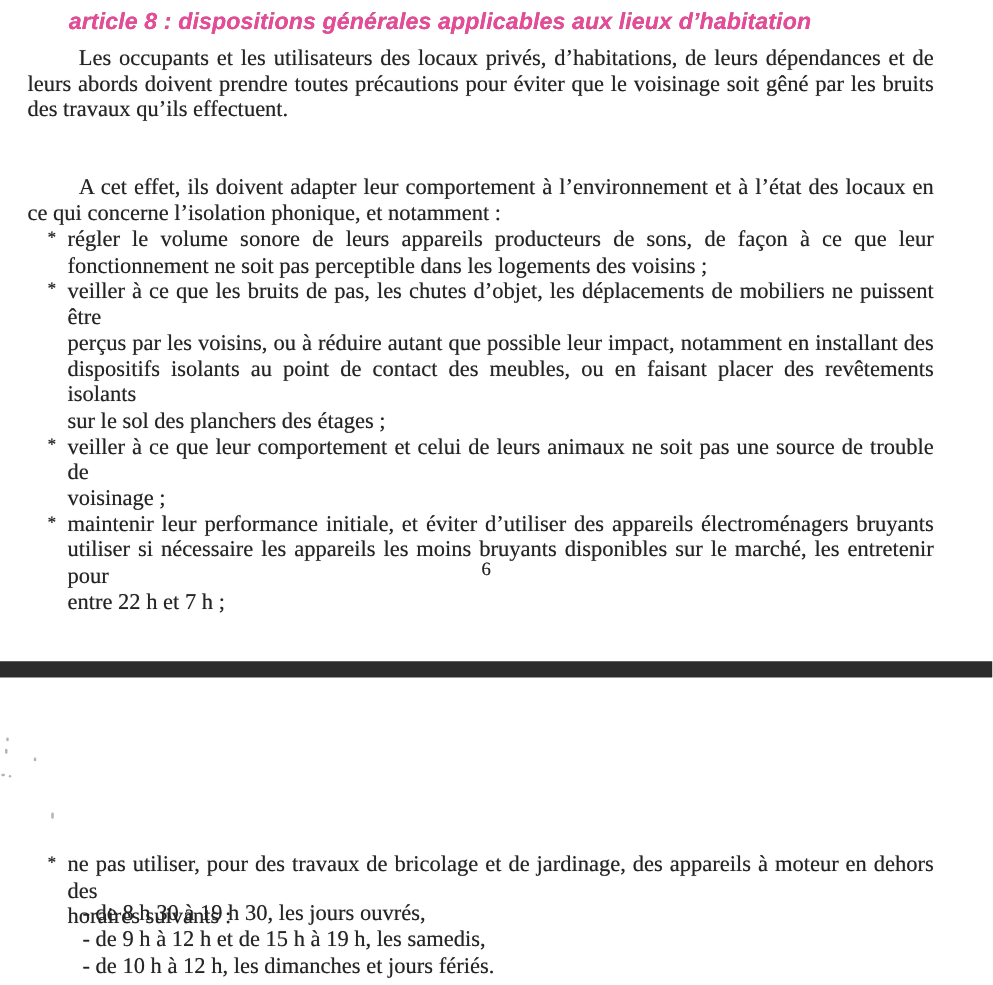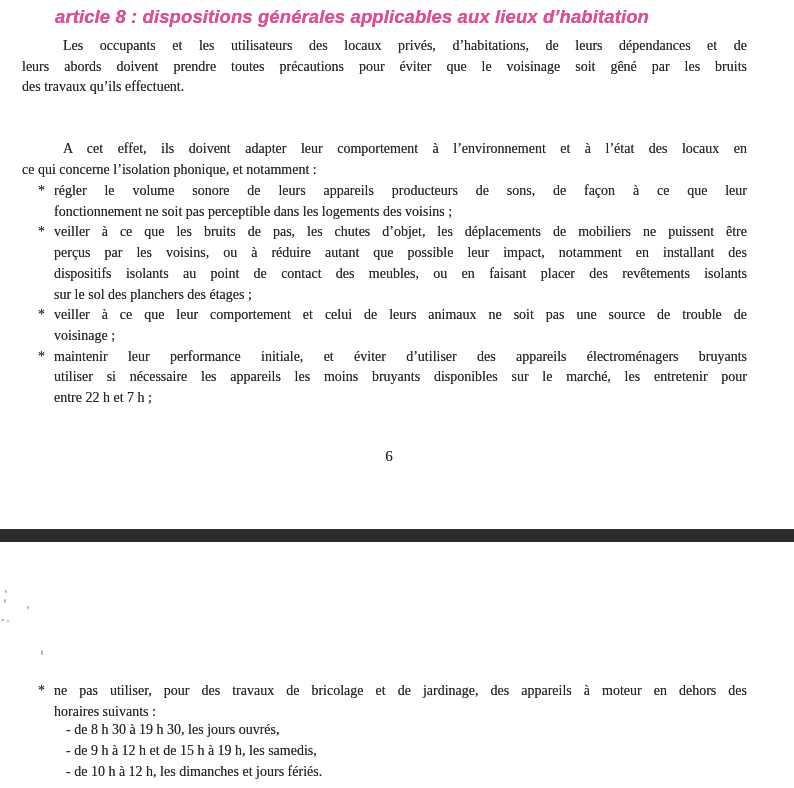--- a/index.html
+++ b/index.html
@@ -21,21 +21,21 @@
     font-size: 18.5px; letter-spacing: 0.1px;
     color: #ec4899;
     white-space: nowrap;
     text-shadow: 0 0 0.5px rgba(0,0,0,0.55);
     margin-left: 28px;
   }
 
   
   .text-block { left: 22px; width: 725px; }
   .line {
-    font-size: 14px;
+    font-size: 18px;
     line-height: 20.7px;
     text-align: justify;
     text-align-last: justify;
     text-justify: inter-word;
     text-shadow: 0 0 0.6px rgba(0,0,0,0.5);
     white-space: normal;
   }
   .lines .line:last-child { text-align-last: left; }
   .indent-first .line:first-child { padding-left: 41px; }
 

